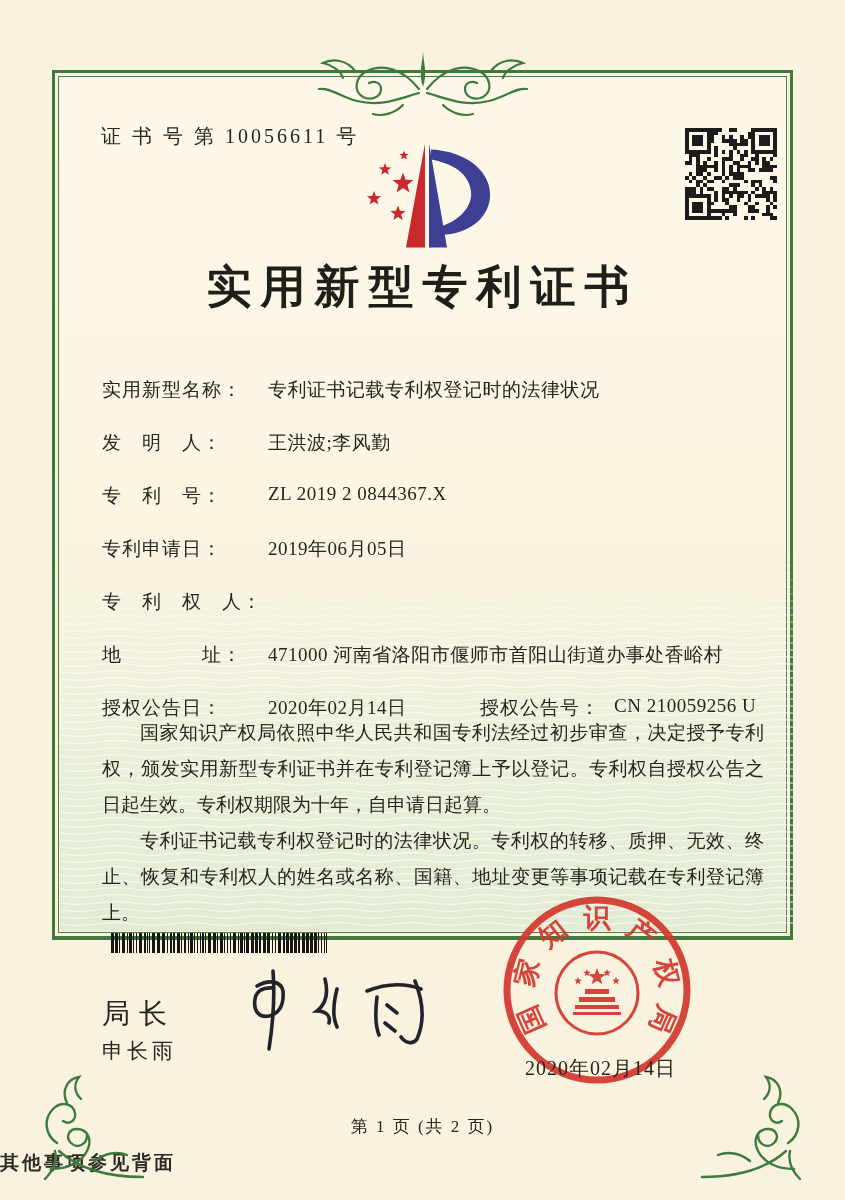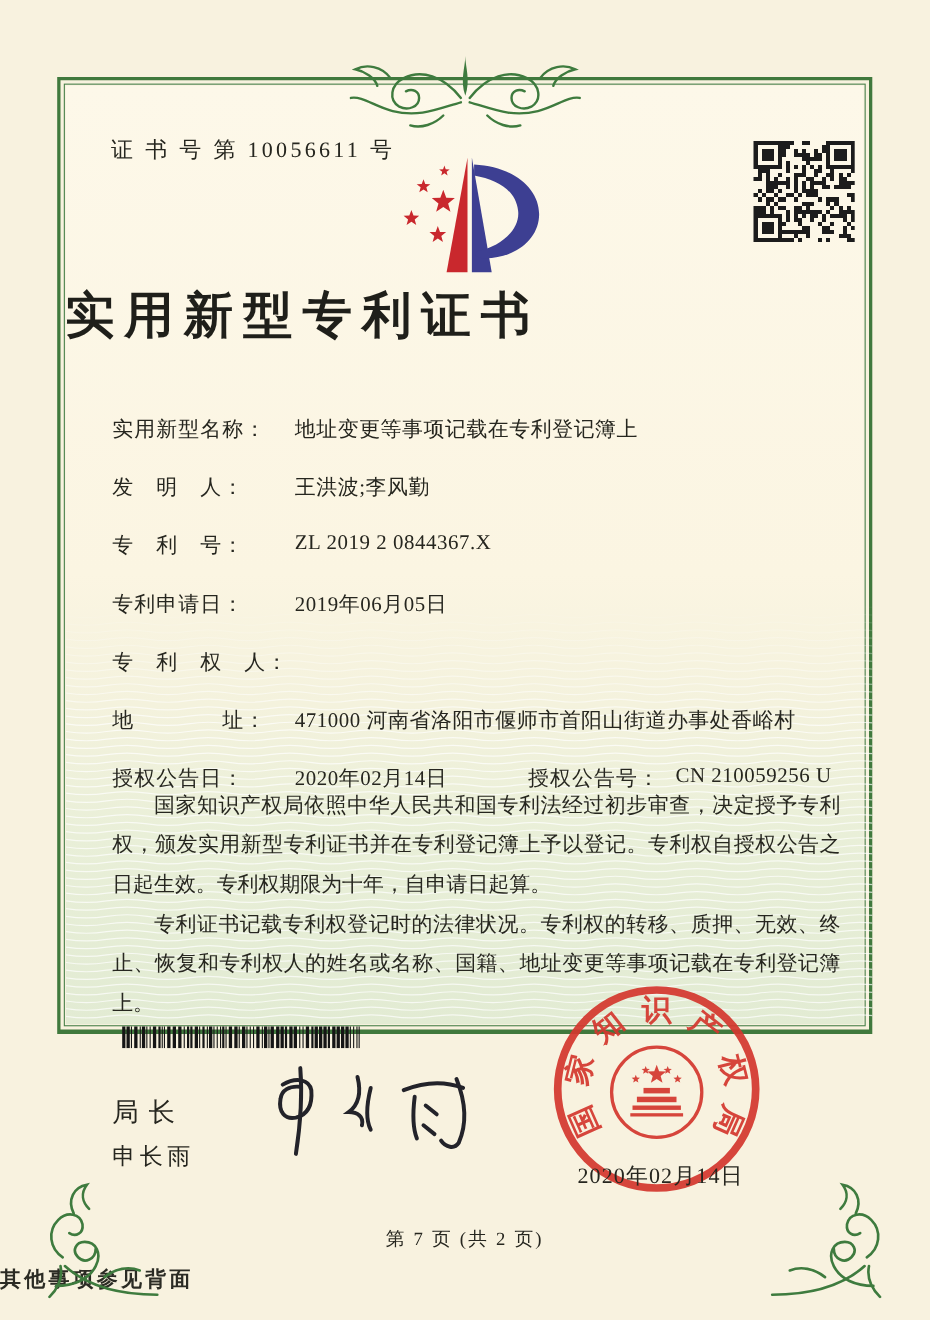--- a/index.html
+++ b/index.html
@@ -19,37 +19,37 @@
   .inner-bg{
     position:absolute;inset:1px;z-index:0;
     background:linear-gradient(180deg,#fdf8e9 0%,#fbf5e2 52%,#f4f2dd 66%,#e9efd8 80%,#e2ebd3 100%);
   }
   .waves{position:absolute;left:1px;bottom:1px;z-index:1;}
   .content{position:absolute;inset:0;z-index:2;}
 
   .cert-no{position:absolute;left:42px;top:46px;font-size:20px;letter-spacing:3px;}
   .logo{position:absolute;left:292px;top:56px;}
   .qr{position:absolute;left:626px;top:51px;}
-  .title{position:absolute;left:0;top:180px;width:100%;text-align:left;
+  .title{position:absolute;left:0;top:180px;width:100%;text-align:center;
     font-size:45px;font-weight:bold;letter-spacing:9px;color:#1f1f1a;}
 
   .fields{position:absolute;left:43px;top:300px;right:38px;}
   .frow{position:relative;height:22px;margin-bottom:31px;font-size:19px;white-space:nowrap;}
   .flabel{position:absolute;left:0;top:0;letter-spacing:1px;}
   .fvalue{position:absolute;left:166px;top:0;letter-spacing:.5px;}
   .flabel2{position:absolute;left:378px;top:0;letter-spacing:1px;}
   .fvalue2{position:absolute;left:512px;top:0;letter-spacing:.5px;}
 
   .paragraphs{position:absolute;left:43px;top:638px;width:662px;
     font-size:19px;line-height:36px;text-align:justify;font-family:Liberation Serif, serif;}
   .paragraphs p{margin:0;text-indent:2em;}
 
   .barcode{position:absolute;left:52px;top:856px;}
 
-  .sig-title{position:absolute;left:43px;top:918px;font-size:24px;letter-spacing:9px;}
+  .sig-title{position:absolute;left:43px;top:918px;font-size:28px;letter-spacing:9px;}
   .sig-name{position:absolute;left:43px;top:960px;font-size:21px;letter-spacing:4px;}
   .sig-script{position:absolute;left:170px;top:884px;}
 
   .seal{position:absolute;left:441px;top:816px;opacity:.92;}
   .seal-date{position:absolute;left:466px;top:978px;font-size:20px;letter-spacing:1px;z-index:3;}
   #seal-arc text{font-size:27px;font-weight:bold;fill:#d4372e;
     font-family:"Liberation Serif","DejaVu Serif",serif;}
 
   .page-num{position:absolute;left:0;top:1038px;width:100%;text-align:center;font-size:17px;letter-spacing:2px;}
 
@@ -455,21 +455,21 @@
           <rect x="18" y="24" width="1" height="1" fill="#1c1c1c"></rect>
           <rect x="23" y="24" width="1" height="1" fill="#1c1c1c"></rect>
           <rect x="24" y="24" width="1" height="1" fill="#1c1c1c"></rect>
         </svg>
 
       <div class="title">实用新型专利证书</div>
 
       <div class="fields">
         <div class="frow">
           <span class="flabel">实用新型名称：</span>
-          <span class="fvalue">地址变更等事项记载在专利登记簿上</span>
+          <span class="fvalue">专利证书记载专利权登记时的法律状况</span>
         </div>
         <div class="frow">
           <span class="flabel">发　明　人：</span>
           <span class="fvalue">王洪波;李风勤</span>
         </div>
         <div class="frow">
           <span class="flabel">专　利　号：</span>
           <span class="fvalue">ZL 2019 2 0844367.X</span>
         </div>
         <div class="frow">
@@ -597,21 +597,21 @@
           <g fill="#d4372e">
             <rect x="75" y="112" width="44" height="4"></rect>
             <rect x="79" y="104" width="36" height="5"></rect>
             <rect x="85" y="96" width="24" height="5"></rect>
             <rect x="73" y="119" width="48" height="3"></rect>
           </g>
         </g>
       </svg>
       <div class="seal-date">2020年02月14日</div>
 
-      <div class="page-num">第 7 页 (共 2 页)</div>
+      <div class="page-num">第 1 页 (共 2 页)</div>
 
       <svg class="flourish-bl" width="110" height="112" viewBox="0 0 110 112" fill="none" stroke="#3e7b3e" stroke-width="2.4" stroke-linecap="round">
         <path d="M106,104 C72,104 42,96 22,78"></path>
         <path d="M14,96 C30,96 44,90 50,78 C56,66 50,56 40,56 C32,56 28,64 34,70 C40,76 50,72 50,62"></path>
         <path d="M20,70 C8,62 6,46 16,36 C24,28 36,30 38,40 C39,48 32,52 26,48"></path>
         <path d="M30,30 C24,18 30,6 42,4 C36,12 38,20 44,26"></path>
         <path d="M58,88 C68,80 80,78 90,82"></path>
         <path d="M8,106 C16,98 20,88 18,78"></path>
       </svg>
       <svg class="flourish-br" width="110" height="112" viewBox="0 0 110 112" fill="none" stroke="#3e7b3e" stroke-width="2.4" stroke-linecap="round">

